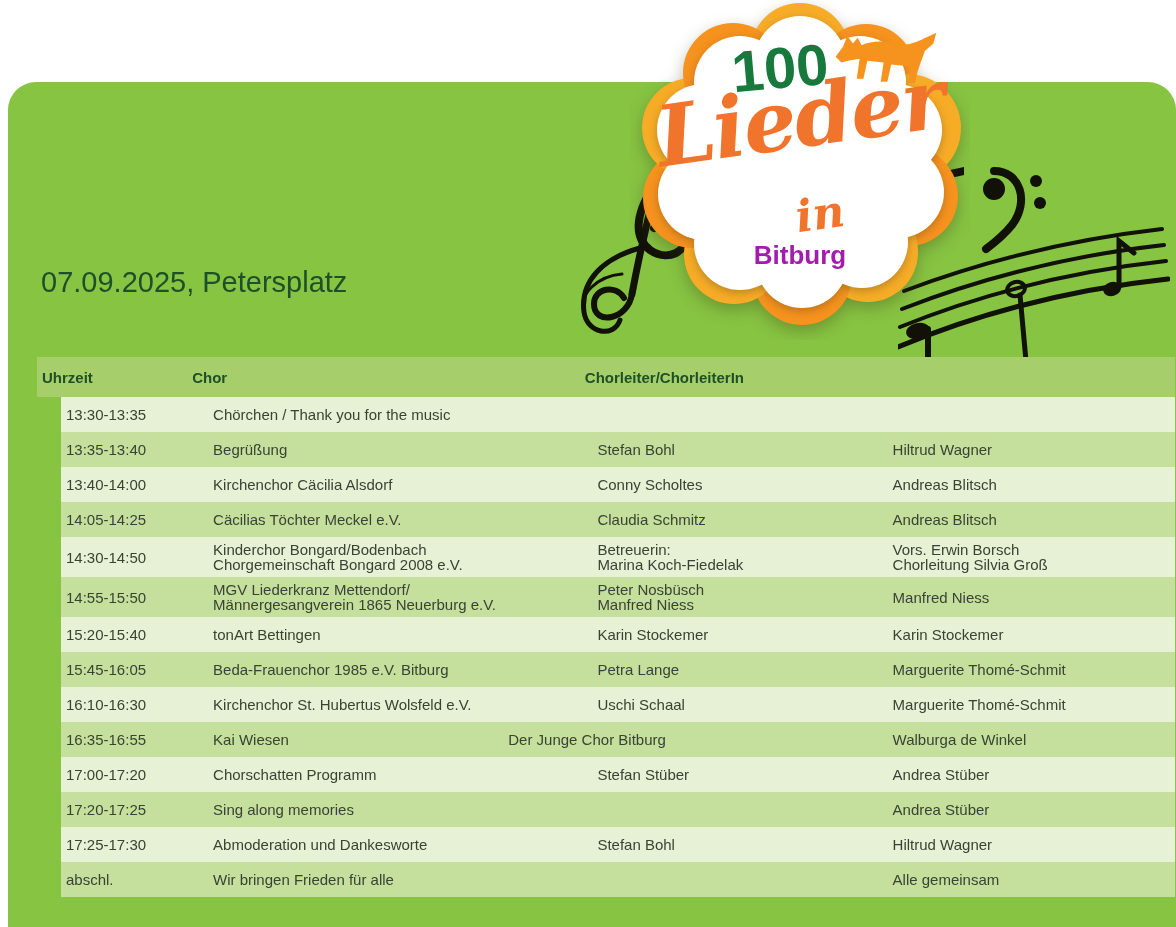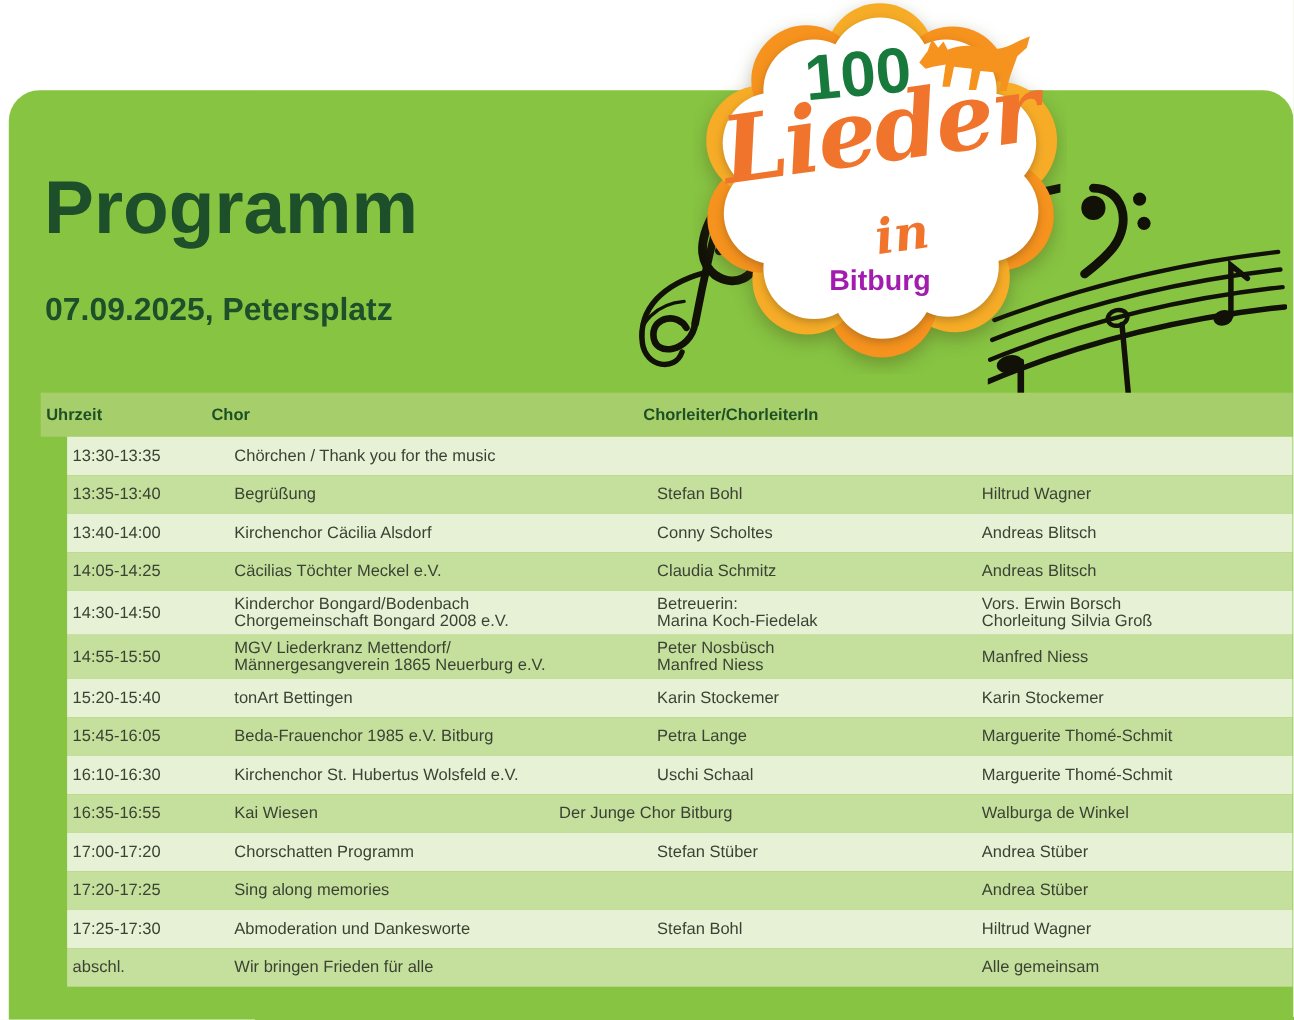--- a/index.html
+++ b/index.html
@@ -2,21 +2,21 @@
 <html><head>
 <meta charset="utf-8">
 <style>
   html,body{margin:0;padding:0;background:#ffffff;}
   .page{position:relative;width:1176px;height:927px;background:#ffffff;overflow:hidden;
         font-family:"Liberation Sans", sans-serif;}
   .green-panel{position:absolute;left:8px;top:82px;width:1168px;height:880px;
         background:#87C442;border-radius:28px 28px 0 0;}
   .page-title{position:absolute;left:40px;top:150px;font-size:68px;font-weight:bold;
         color:#1D4F2A;letter-spacing:0px;z-index:2;}
-  .page-subtitle{position:absolute;left:41px;top:266px;font-size:29px;font-weight:bold;
+  .page-subtitle{position:absolute;left:41px;top:266px;font-size:29px;font-weight:normal;
         color:#1D4F2A;z-index:2;}
 
   
   .deco{position:absolute;z-index:1;}
   .deco-left{left:570px;top:98px;}
   .deco-right{left:898px;top:163px;}
 
   
   .logo{position:absolute;left:630px;top:0px;width:340px;height:340px;z-index:2;}
   .logo svg.flower{position:absolute;left:0;top:0;}
@@ -126,21 +126,20 @@
       <path fill="#F6921E" d="M8 30 L16 19 L20 8 L26 16 L31 10 L35 18
         C46 13 60 13 72 17 C86 19 95 13 104 9 L113 5 L110 16 L101 24
         C97 36 93 44 91 57 L84 57 L87 40 L66 38 L62 56 L55 56 L58 36
         L41 34 L37 53 L30 53 L33 32 L21 34 L14 36 Z"></path>
     </svg>
     <div class="logo-lieder">Lieder</div>
     <div class="logo-in">in</div>
     <div class="logo-bitburg">Bitburg</div>
   </div>
 
-  <div class="page-title">Programm</div>
   <div class="page-subtitle">07.09.2025, Petersplatz</div>
 
   <div class="program-table">
     <div class="thead">
       <div class="hcell c0">Uhrzeit</div>
       <div class="hcell c1">Chor</div>
       <div class="hcell c3">Chorleiter/ChorleiterIn</div>
     </div>
     <div>
         <div class="trow light">

